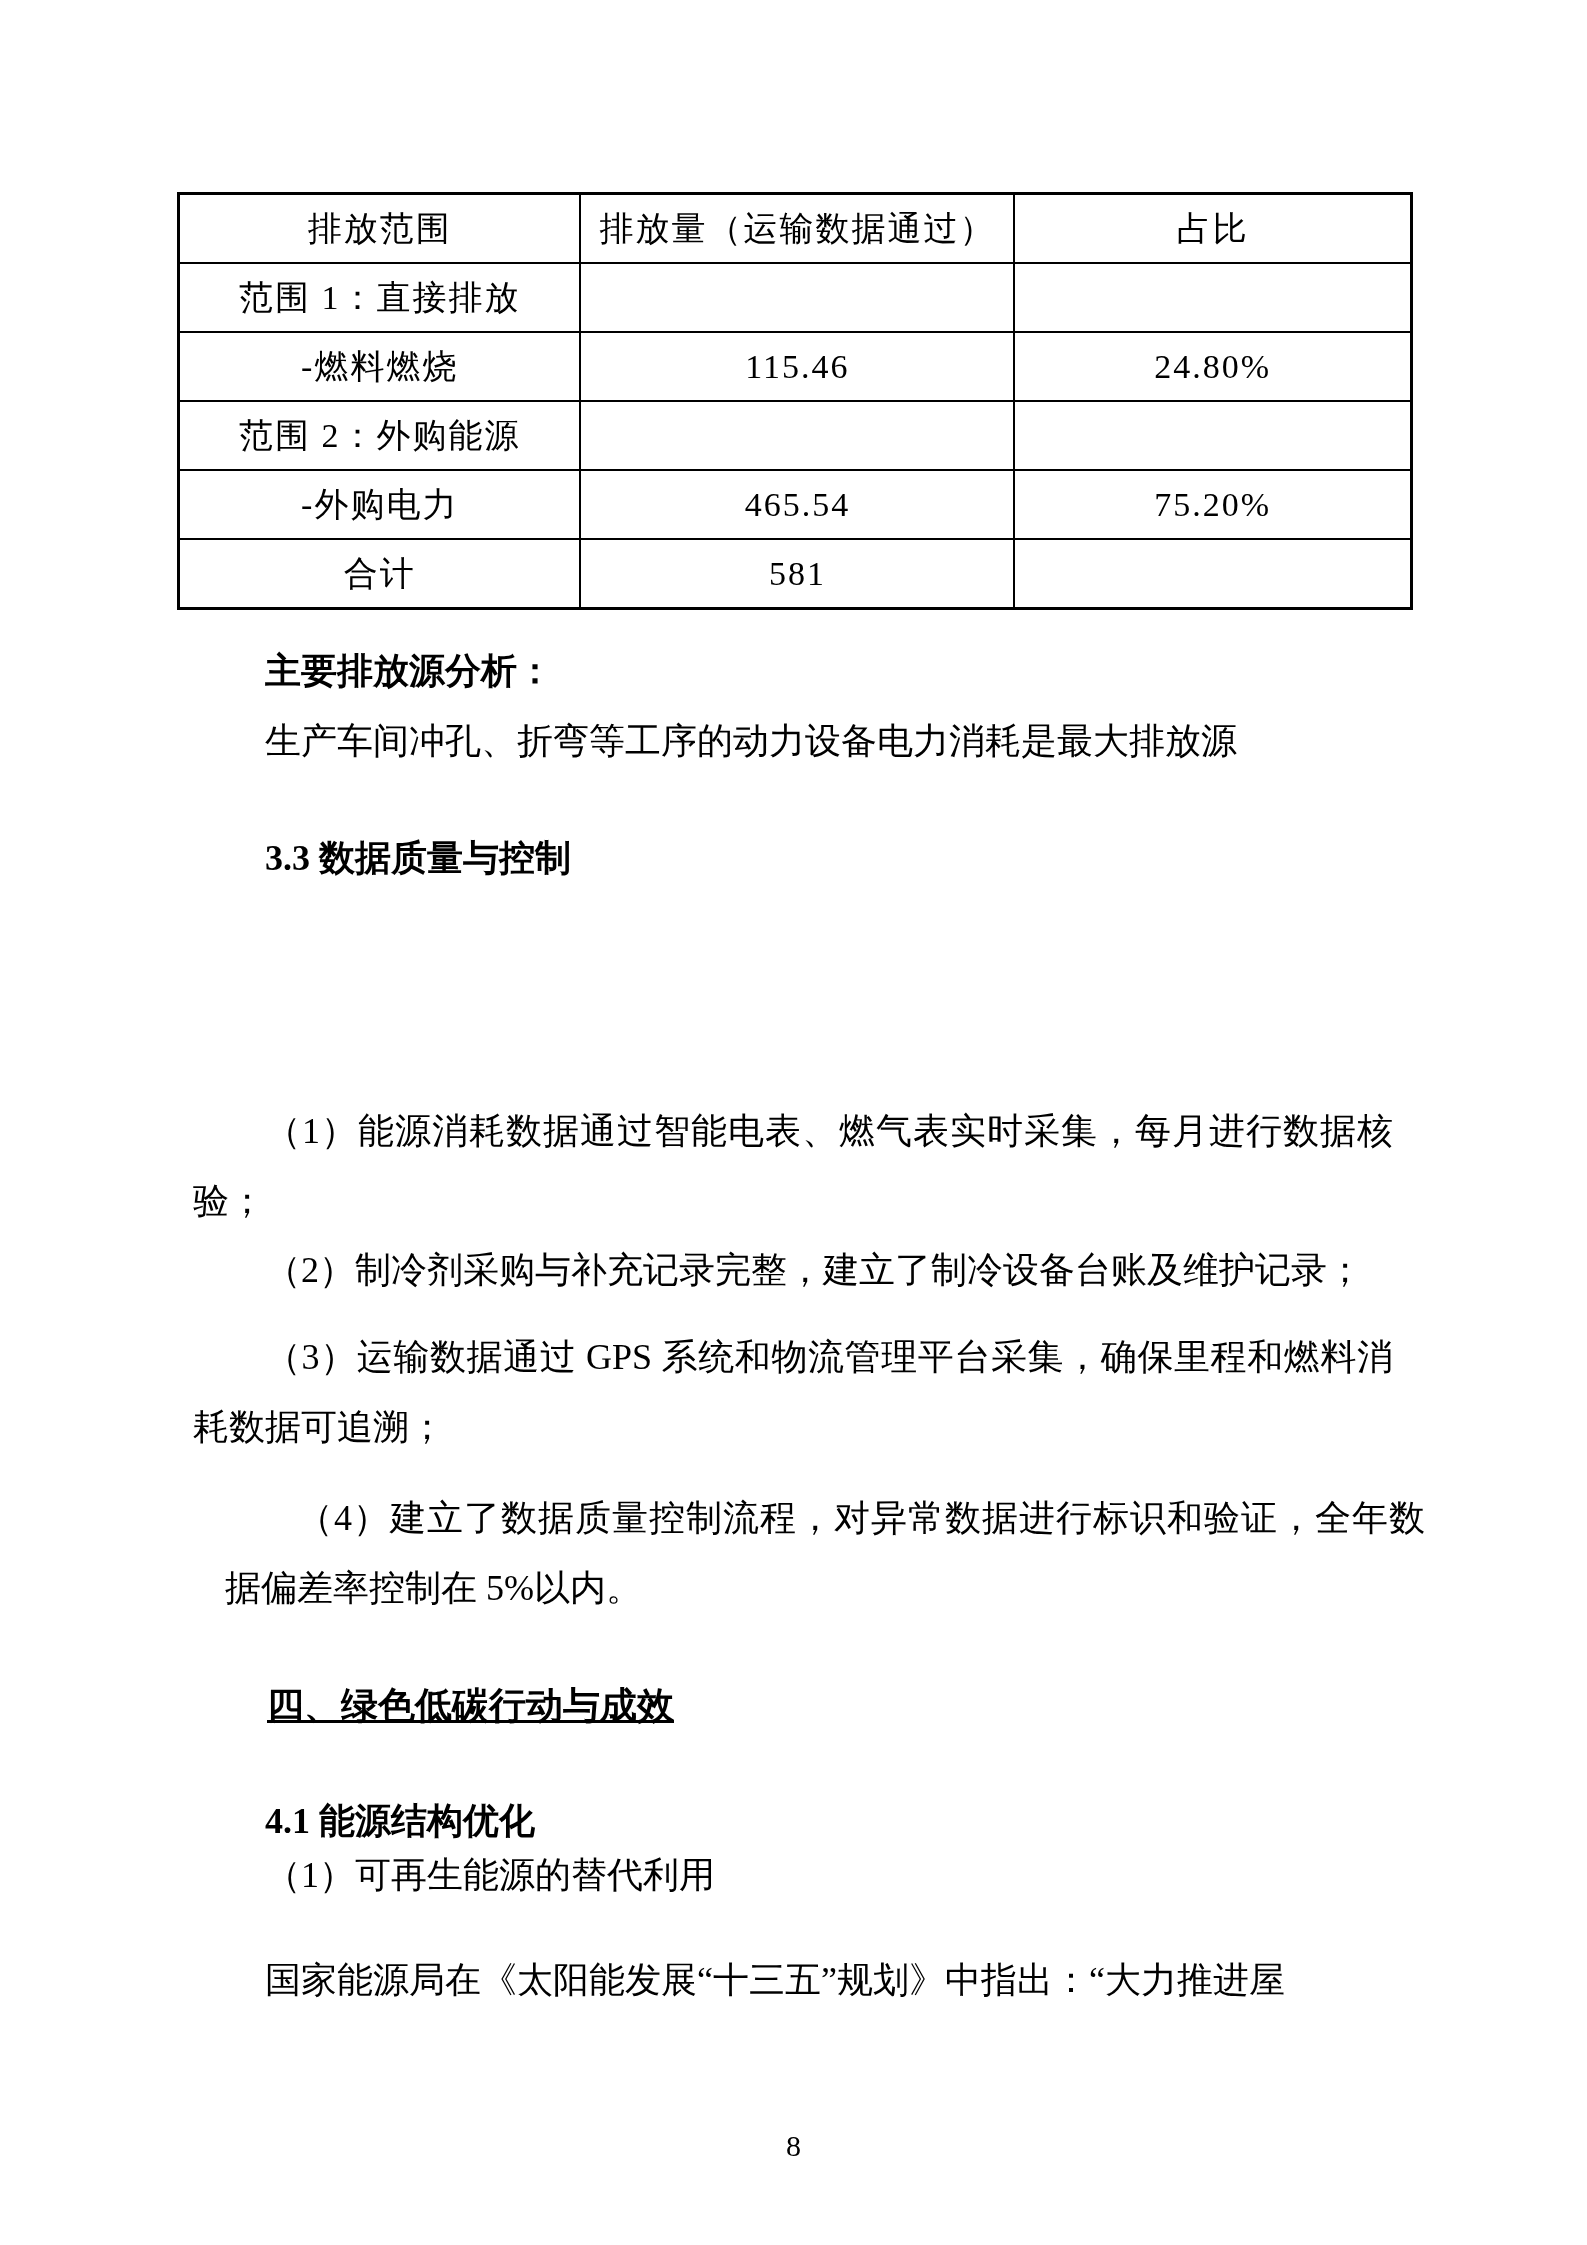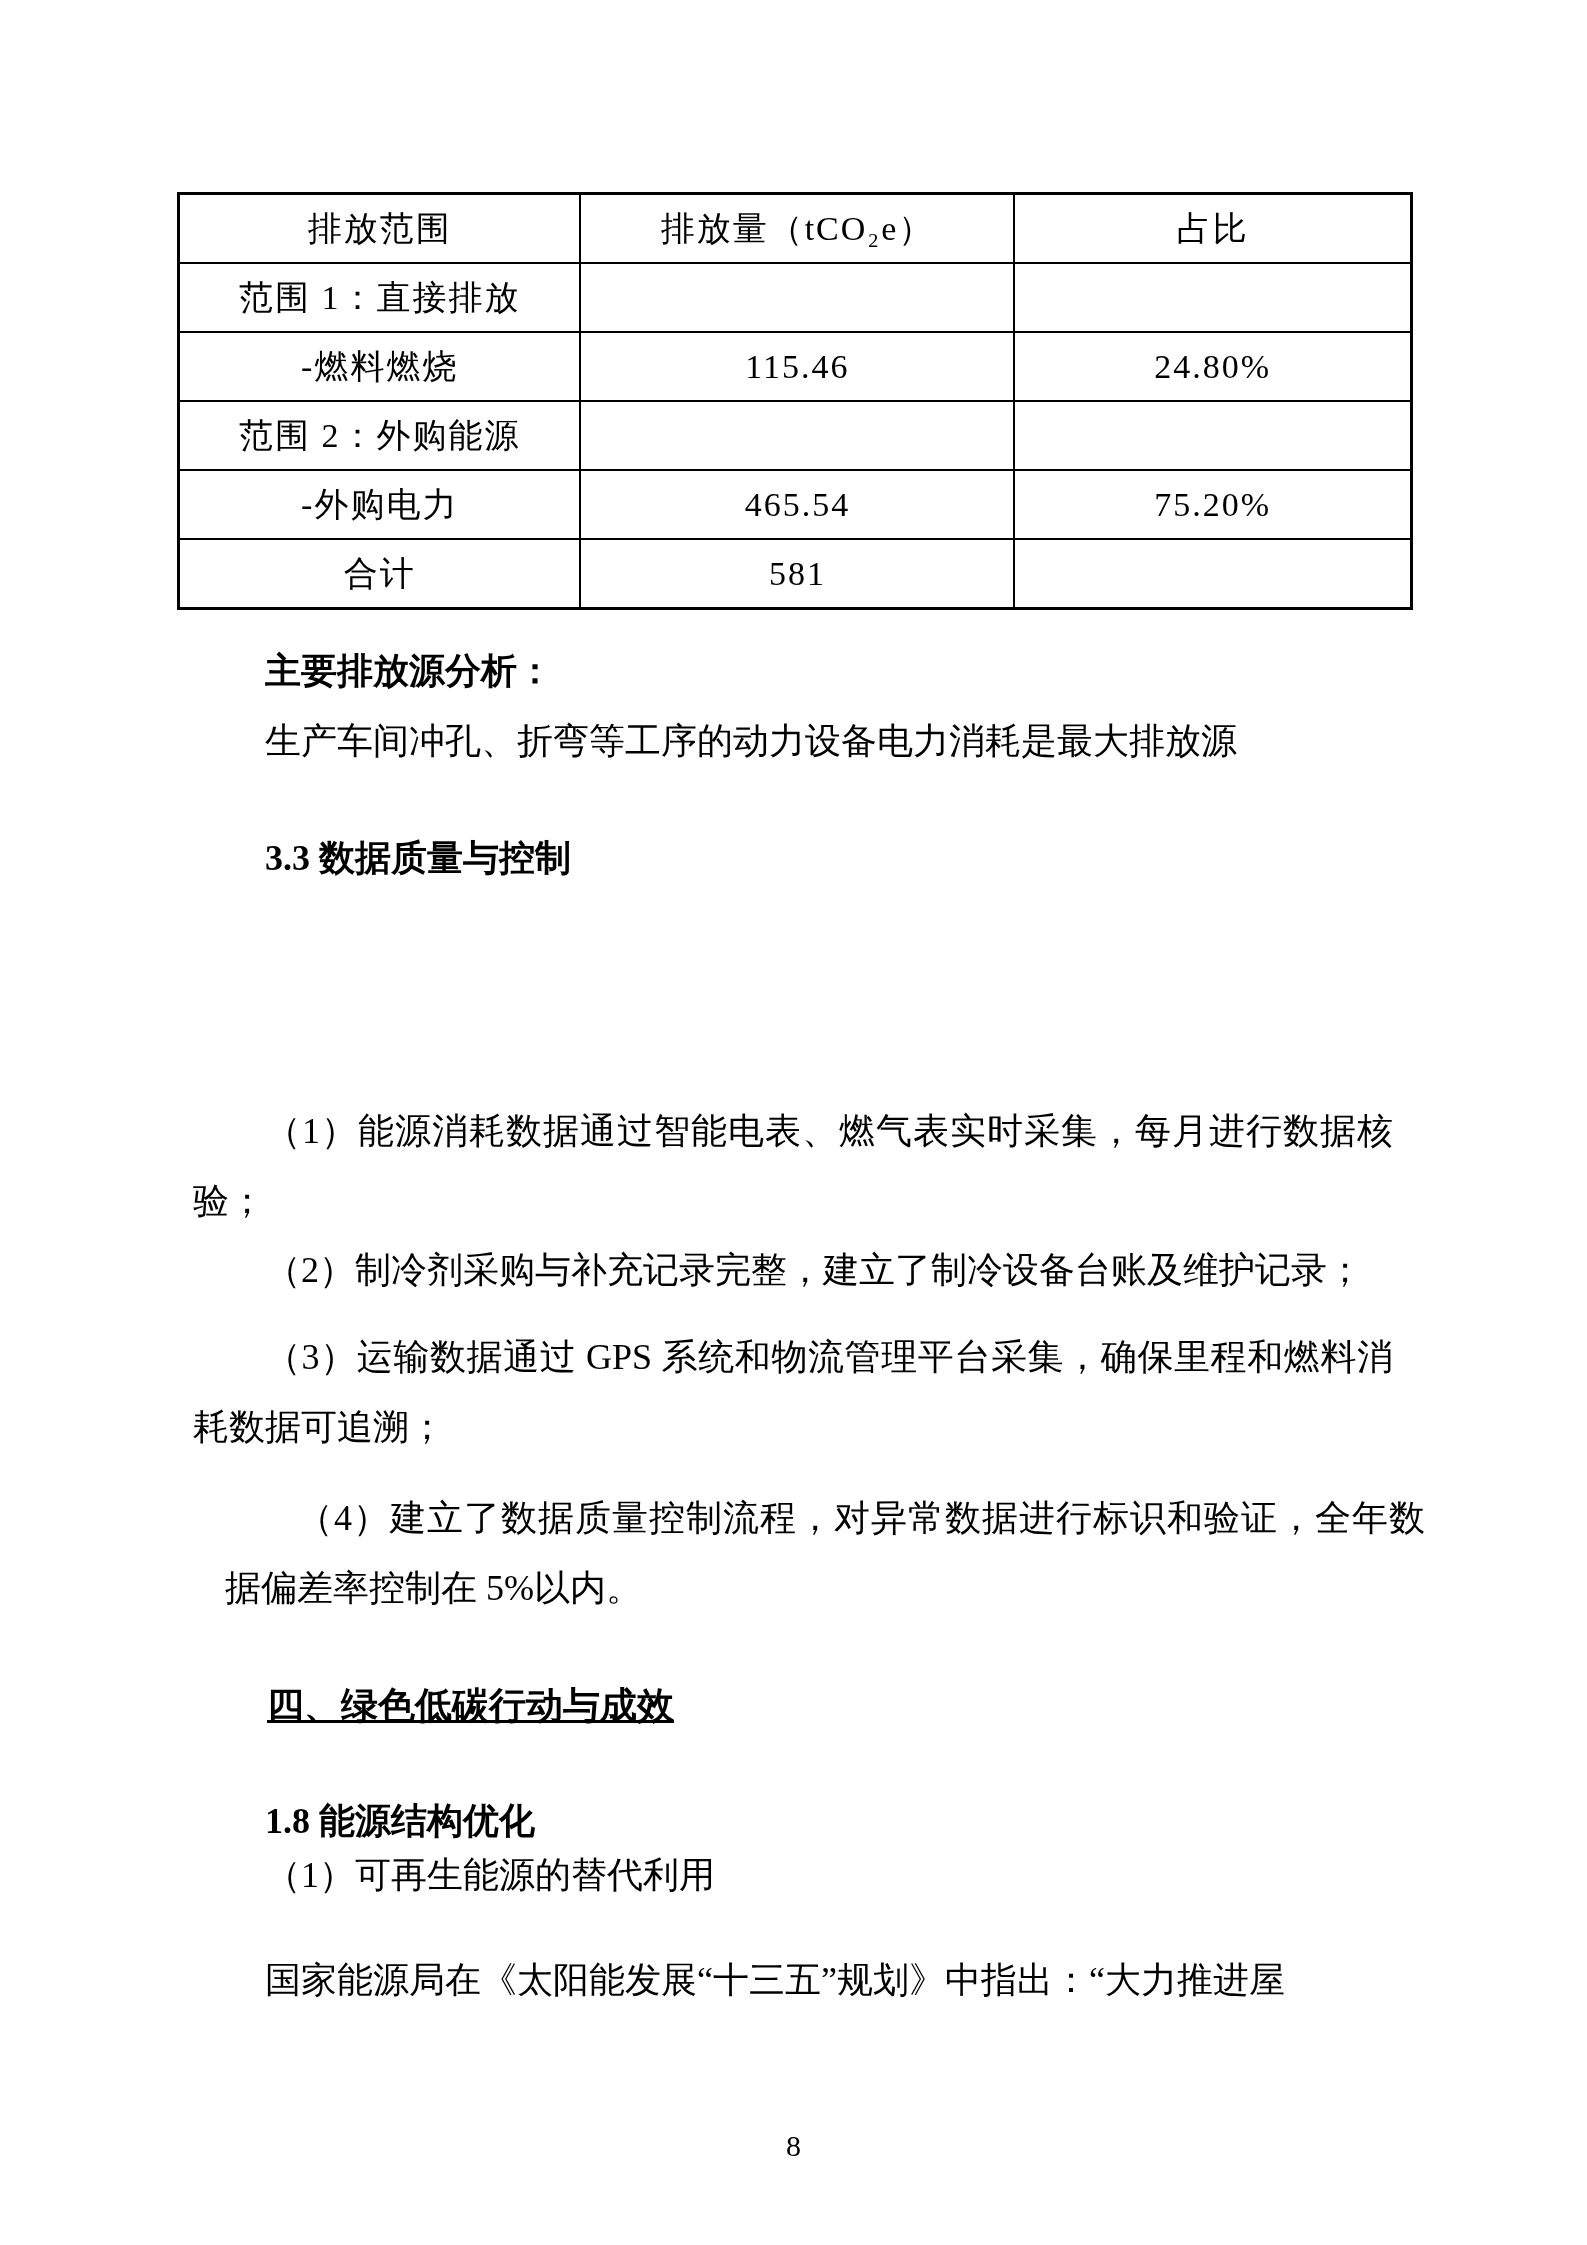--- a/index.html
+++ b/index.html
@@ -93,21 +93,21 @@
 
   <table class="emissions-table">
     <colgroup>
       <col class="col-scope">
       <col class="col-amount">
       <col class="col-share">
     </colgroup>
     <thead>
       <tr>
         <th>排放范围</th>
-        <th>排放量（tCO₂e）</th>
+        <th>排放量（运输数据通过）</th>
         <th>占比</th>
       </tr>
     </thead>
     <tbody>
 
         <tr>
           <td>范围 1：直接排放</td>
           <td></td>
           <td></td>
         </tr>
@@ -142,19 +142,19 @@
   <p class="body-text bold p-analysis-heading">主要排放源分析：</p>
 
   <p class="body-text bold h-33">3.3 数据质量与控制</p>
 
   <p class="body-text p-item1">（1）能源消耗数据通过智能电表、燃气表实时采集，每月进行数据核验；</p>
   <p class="body-text p-item2">（2）制冷剂采购与补充记录完整，建立了制冷设备台账及维护记录；</p>
   <p class="body-text p-item3">（3）运输数据通过 GPS 系统和物流管理平台采集，确保里程和燃料消耗数据可追溯；</p>
   <p class="body-text p-item4">（4）建立了数据质量控制流程，对异常数据进行标识和验证，全年数据偏差率控制在 5%以内。</p>
 
   <p class="body-text bold h-4">四、绿色低碳行动与成效</p>
-  <p class="body-text bold h-41">1.8 能源结构优化</p>
+  <p class="body-text bold h-41">4.1 能源结构优化</p>
   <p class="body-text p-renewable">（1）可再生能源的替代利用</p>
   <p class="body-text p-guojia">国家能源局在《太阳能发展“十三五”规划》中指出：“大力推进屋</p>
 
   <div class="page-number">8</div>
 
 </div>
 
 </body></html>

